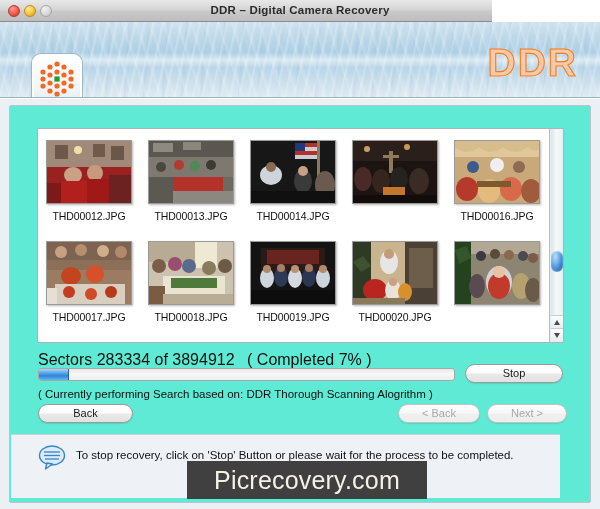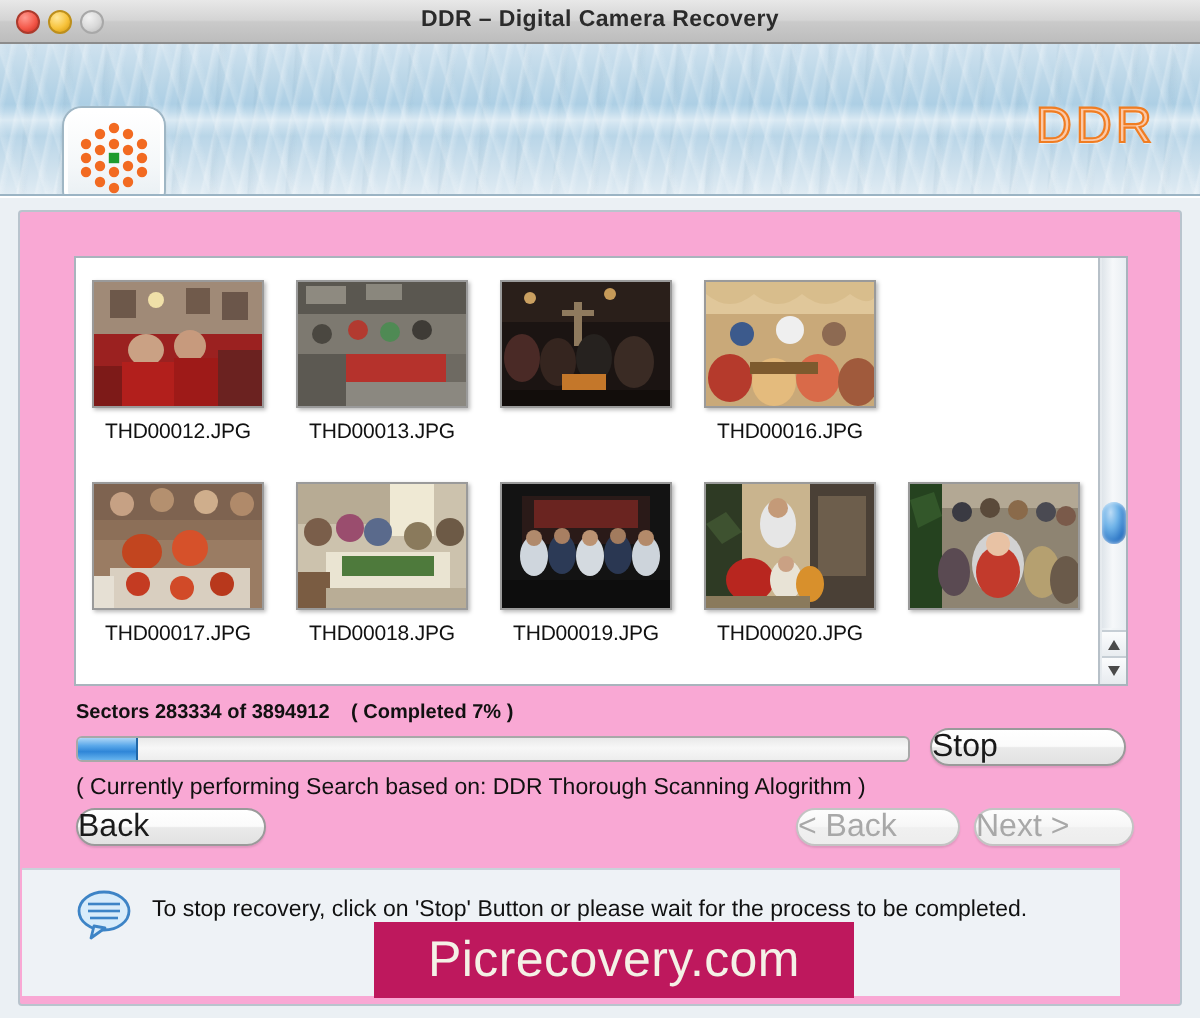--- a/index.html
+++ b/index.html
@@ -21,21 +21,21 @@
     width: 600px;
     height: 509px;
     background: #ffffff;
     box-sizing: border-box;
   }
 
   
   .titlebar {
     position: absolute;
     left: 0; top: 0;
-    width: 600px;
+    width: 492px;
     height: 22px;
     background: linear-gradient(to bottom, #e8e8e8 0%, #d4d4d4 48%, #cacaca 52%, #bdbdbd 100%);
     border-bottom: 1px solid #8c8c8c;
     box-sizing: border-box;
   }
   .title-text {
     position: absolute;
     left: 0; top: 0;
     width: 600px;
     line-height: 21px;
@@ -126,22 +126,22 @@
   }
   .app-icon svg { display:block; }
 
   
   .brand {
     position: absolute;
     right: 22px; top: 24px;
     text-align: right;
   }
   .brand-ddr {
-    font-size: 25px;
-    font-weight: normal;
+    font-size: 39px;
+    font-weight: bold;
     letter-spacing: 2px;
     color: #fbc9a8;
     -webkit-text-stroke: 1.1px #f07d22;
     text-shadow: 0 1px 0 rgba(255,255,255,.5);
     line-height: 34px;
   }
   .brand-sub {
     font-size: 14.5px;
     font-weight: bold;
     color: #1d5fa8;
@@ -157,21 +157,21 @@
     width: 600px;
     height: 411px;
     background: #ebf0f4;
     border-top: 1px solid #ffffff;
   }
   .inner-pane {
     position: absolute;
     left: 9px; top: 6px;
     width: 582px;
     height: 398px;
-    background: #f9a8d4;
+    background: #5eead4;
     border: 1px solid #b9c4cd;
     border-radius: 2px;
     box-sizing: border-box;
   }
 
   
   .thumbbox {
     position: absolute;
     left: 27px; top: 22px;
     width: 527px;
@@ -255,24 +255,23 @@
     border-left: 3.5px solid transparent;
     border-right: 3.5px solid transparent;
   }
   .sb-arrow.up i { border-bottom: 5px solid #4a4a4a; }
   .sb-arrow.down i { border-top: 5px solid #4a4a4a; }
 
   
   .status-line {
     position: absolute;
     left: 28px; top: 245px;
-    font-size: 10px;
+    font-size: 16px;
     color: #111;
     white-space: nowrap;
-    font-weight: bold;
   }
   .status-line .pct { margin-left: 8px; }
 
   .progress {
     position: absolute;
     left: 28px; top: 262px;
     width: 417px;
     height: 13px;
     background: linear-gradient(to bottom, #e9e9e9 0%, #f7f7f7 45%, #ededed 100%);
     border: 1px solid #a8a8a8;
@@ -296,23 +295,24 @@
 
   
   .btn {
     position: absolute;
     height: 19px;
     border-radius: 10px;
     border: 1px solid #9a9a9a;
     background: linear-gradient(to bottom, #ffffff 0%, #fbfbfb 48%, #eaeaea 52%, #e2e2e2 100%);
     box-shadow: 0 1px 1px rgba(0,0,0,.10);
     box-sizing: border-box;
-    font-size: 16px;
+    font-size: 11px;
     color: #1a1a1a;
     line-height: 17px;
+    text-align: center;
     cursor: default;
     user-select: none;
   }
   .btn.disabled {
     color: #a8a8a8;
     border-color: #c3c3c3;
     background: linear-gradient(to bottom, #fdfdfd 0%, #f7f7f7 48%, #f0f0f0 52%, #ededed 100%);
   }
   .btn-stop  { left: 455px; top: 258px; width: 98px; }
   .btn-help  { left: 28px;  top: 298px; width: 95px; }
@@ -341,21 +341,21 @@
     color: #111;
     white-space: nowrap;
   }
 
   
   .watermark {
     position: absolute;
     left: 187px; top: 461px;
     width: 240px;
     height: 38px;
-    background: #be185d;
+    background: #404040;
     display: flex;
     align-items: center;
     justify-content: center;
   }
   .watermark span {
     font-size: 25px;
     color: #f4f1e6;
     letter-spacing: .2px;
     font-family: "Liberation Sans", sans-serif;
   }
@@ -451,20 +451,39 @@
                   <circle cx="46" cy="25" r="5" fill="#4f8a54"></circle>
                   <circle cx="62" cy="24" r="5" fill="#3e3b36"></circle>
                   <rect x="24" y="36" width="50" height="14" fill="#b5322c"></rect>
                   <rect x="0" y="36" width="24" height="26" fill="#5c5952"></rect>
                   <rect x="24" y="50" width="60" height="12" fill="#8b8880"></rect>
                 </svg>
               </div>
               <div class="thumb-label">THD00013.JPG</div>
             </div>
 
+            <div class="thumb-cell">
+              <div class="thumb-frame">
+                <svg viewBox="0 0 84 62" preserveAspectRatio="none">
+                  <rect width="84" height="62" fill="#171717"></rect>
+                  <rect x="44" y="2" width="24" height="16" fill="#c9cdd4"></rect>
+                  <rect x="44" y="2" width="24" height="4" fill="#b53028"></rect>
+                  <rect x="44" y="10" width="24" height="4" fill="#b53028"></rect>
+                  <rect x="44" y="2" width="10" height="8" fill="#21397a"></rect>
+                  <rect x="66" y="0" width="3" height="40" fill="#8a7a5c"></rect>
+                  <ellipse cx="20" cy="34" rx="11" ry="10" fill="#cfd4da"></ellipse>
+                  <circle cx="20" cy="26" r="5" fill="#8a6a52"></circle>
+                  <ellipse cx="52" cy="40" rx="9" ry="12" fill="#3a3a3a"></ellipse>
+                  <circle cx="52" cy="30" r="5" fill="#c9a083"></circle>
+                  <ellipse cx="74" cy="44" rx="10" ry="14" fill="#6a5a50"></ellipse>
+                  <rect x="0" y="50" width="84" height="12" fill="#101010"></rect>
+                </svg>
+              </div>
+              <div class="thumb-label">THD00014.JPG</div>
+            </div>
 
             <div class="thumb-cell">
               <div class="thumb-frame">
                 <svg viewBox="0 0 84 62" preserveAspectRatio="none">
                   <rect width="84" height="62" fill="#1b1412"></rect>
                   <rect x="0" y="0" width="84" height="20" fill="#2a1f1a"></rect>
                   <circle cx="14" cy="8" r="3" fill="#caa061"></circle>
                   <circle cx="54" cy="6" r="3" fill="#c69a58"></circle>
                   <rect x="36" y="10" width="4" height="22" fill="#8f7a5e"></rect>
                   <rect x="30" y="14" width="16" height="3" fill="#8f7a5e"></rect>

